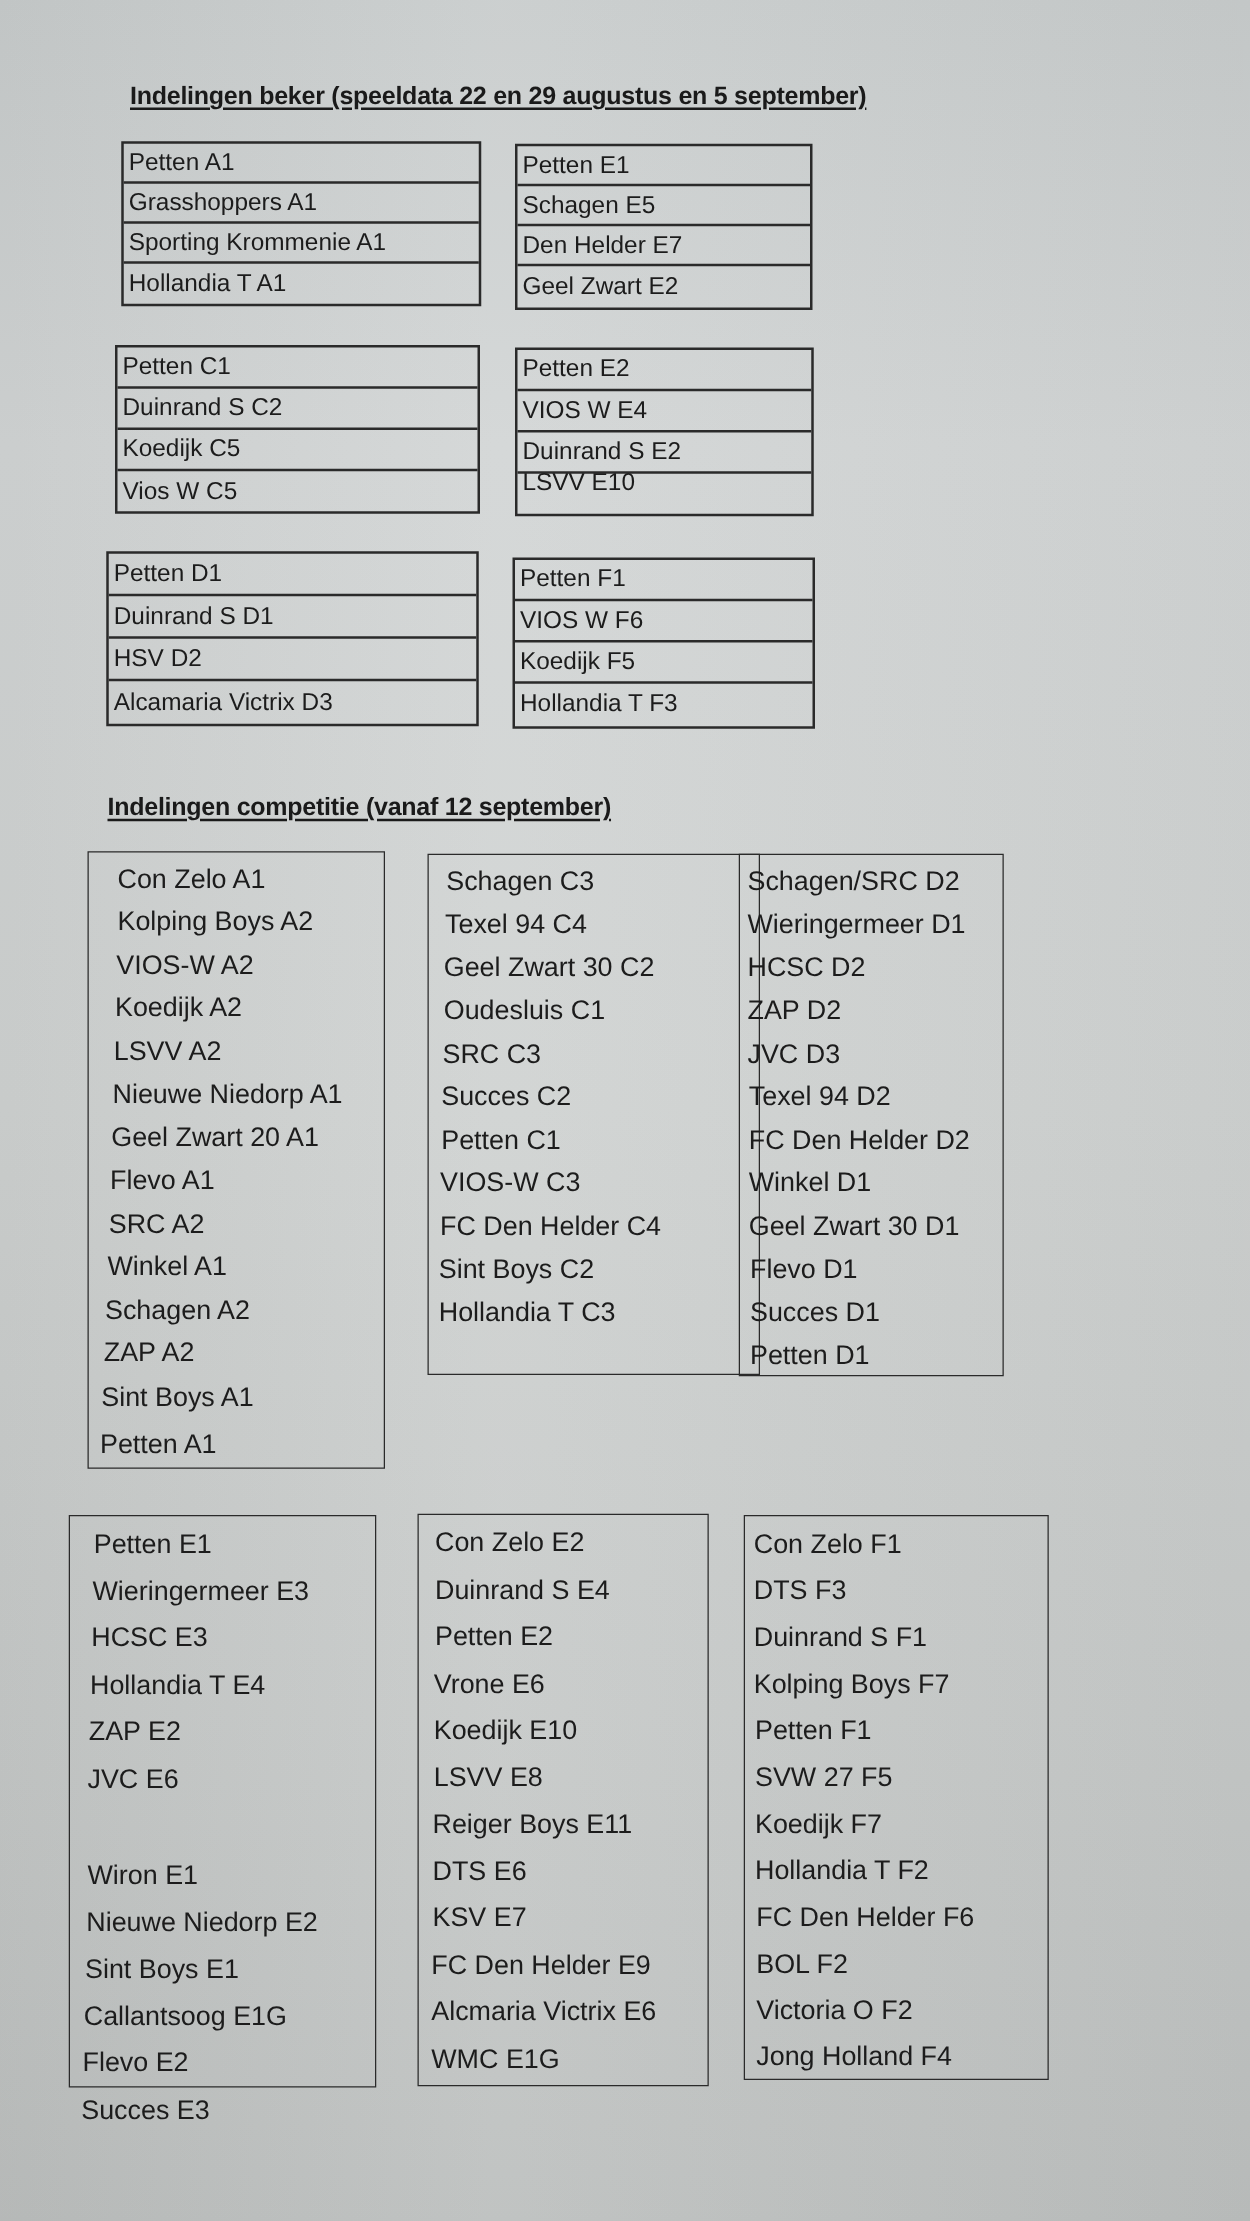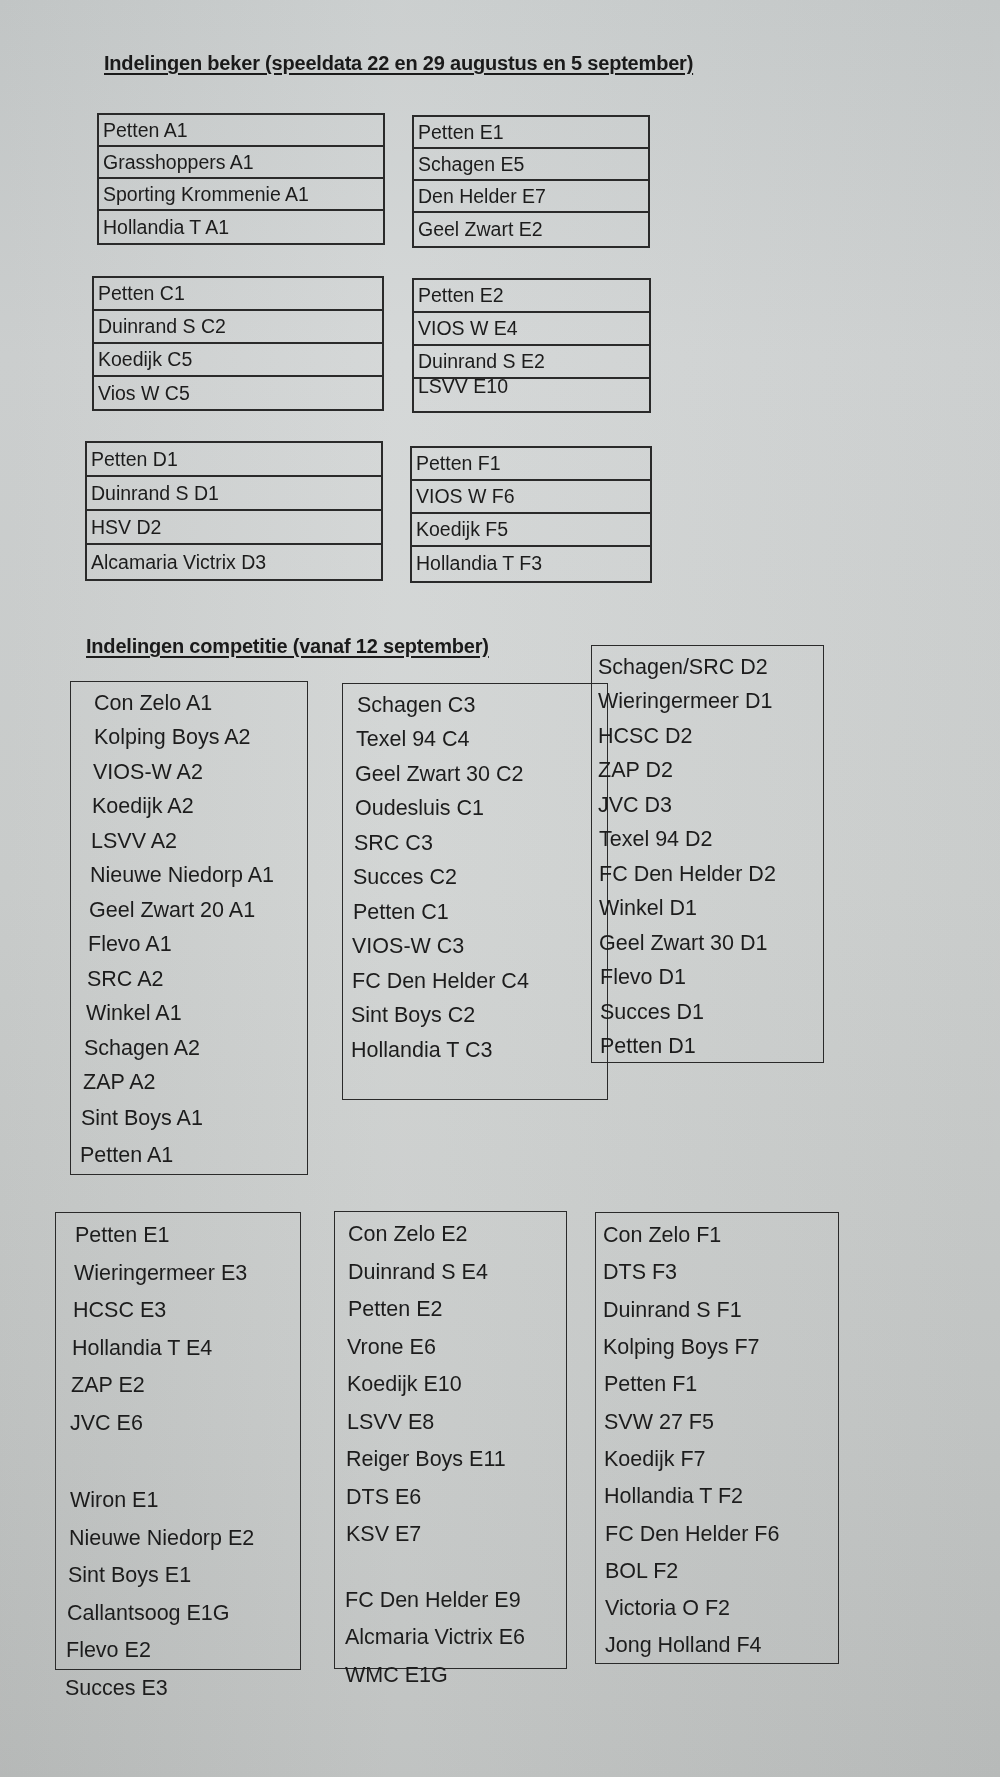--- a/index.html
+++ b/index.html
@@ -62,21 +62,21 @@
       padding-left: 9px;
       display: flex;
       align-items: center;
     }
   </style>
 </head>
 <body>
 
 <div class="page-shade"></div>
 
-<div class="heading" style="left:104px; top:52px;">Indelingen beker (speeldata 22 en 29 augustus en 5 september)</div>
+<div class="heading" style="left:104px; top:66px;">Indelingen beker (speeldata 22 en 29 augustus en 5 september)</div>
 
 <div class="cup-table" style="left:97px; top:113px; width:288px; height:132px;">
   <div class="cup-row" style="height:32px;">Petten A1</div>
   <div class="cup-row" style="height:32px;">Grasshoppers A1</div>
   <div class="cup-row" style="height:32px;">Sporting Krommenie A1</div>
   <div class="cup-row" style="height:32px;">Hollandia T A1</div>
 </div>
 
 <div class="cup-table" style="left:412px; top:115px; width:238px; height:133px;">
   <div class="cup-row" style="height:32px;">Petten E1</div>
@@ -139,21 +139,21 @@
   <div class="comp-item" style="height:34.5px; padding-left:12px;">Oudesluis C1</div>
   <div class="comp-item" style="height:34.5px; padding-left:11px;">SRC C3</div>
   <div class="comp-item" style="height:34.5px; padding-left:10px;">Succes C2</div>
   <div class="comp-item" style="height:34.5px; padding-left:10px;">Petten C1</div>
   <div class="comp-item" style="height:34.5px; padding-left:9px;">VIOS-W C3</div>
   <div class="comp-item" style="height:34.5px; padding-left:9px;">FC Den Helder C4</div>
   <div class="comp-item" style="height:34.5px; padding-left:8px;">Sint Boys C2</div>
   <div class="comp-item" style="height:34.5px; padding-left:8px;">Hollandia T C3</div>
 </div>
 
-<div class="comp-box" style="left:591px; top:645px; width:233px; height:418px;">
+<div class="comp-box" style="left:591px; top:683px; width:212px; height:418px;">
   <div class="comp-item" style="height:34.5px; padding-left:6px;">Schagen/SRC D2</div>
   <div class="comp-item" style="height:34.5px; padding-left:6px;">Wieringermeer D1</div>
   <div class="comp-item" style="height:34.5px; padding-left:6px;">HCSC D2</div>
   <div class="comp-item" style="height:34.5px; padding-left:6px;">ZAP D2</div>
   <div class="comp-item" style="height:34.5px; padding-left:6px;">JVC D3</div>
   <div class="comp-item" style="height:34.5px; padding-left:7px;">Texel 94 D2</div>
   <div class="comp-item" style="height:34.5px; padding-left:7px;">FC Den Helder D2</div>
   <div class="comp-item" style="height:34.5px; padding-left:7px;">Winkel D1</div>
   <div class="comp-item" style="height:34.5px; padding-left:7px;">Geel Zwart 30 D1</div>
   <div class="comp-item" style="height:34.5px; padding-left:8px;">Flevo D1</div>
@@ -179,21 +179,21 @@
 <div class="comp-box" style="left:334px; top:1211px; width:233px; height:458px;">
   <div class="comp-item" style="height:37.5px; padding-left:13px;">Con Zelo E2</div>
   <div class="comp-item" style="height:37.5px; padding-left:13px;">Duinrand S E4</div>
   <div class="comp-item" style="height:37.5px; padding-left:13px;">Petten E2</div>
   <div class="comp-item" style="height:37.5px; padding-left:12px;">Vrone E6</div>
   <div class="comp-item" style="height:37.5px; padding-left:12px;">Koedijk E10</div>
   <div class="comp-item" style="height:37.5px; padding-left:12px;">LSVV E8</div>
   <div class="comp-item" style="height:37.5px; padding-left:11px;">Reiger Boys E11</div>
   <div class="comp-item" style="height:37.5px; padding-left:11px;">DTS E6</div>
   <div class="comp-item" style="height:37.5px; padding-left:11px;">KSV E7</div>
-  <div class="comp-item" style="height:37.5px; padding-left:10px;margin-top:28px;">FC Den Helder E9</div>
+  <div class="comp-item" style="height:37.5px; padding-left:10px;">FC Den Helder E9</div>
   <div class="comp-item" style="height:37.5px; padding-left:10px;">Alcmaria Victrix E6</div>
   <div class="comp-item" style="height:37.5px; padding-left:10px;">WMC E1G</div>
 </div>
 
 <div class="comp-box" style="left:595px; top:1212px; width:244px; height:452px;">
   <div class="comp-item" style="height:37.3px; padding-left:7px;">Con Zelo F1</div>
   <div class="comp-item" style="height:37.3px; padding-left:7px;">DTS F3</div>
   <div class="comp-item" style="height:37.3px; padding-left:7px;">Duinrand S F1</div>
   <div class="comp-item" style="height:37.3px; padding-left:7px;">Kolping Boys F7</div>
   <div class="comp-item" style="height:37.3px; padding-left:8px;">Petten F1</div>

